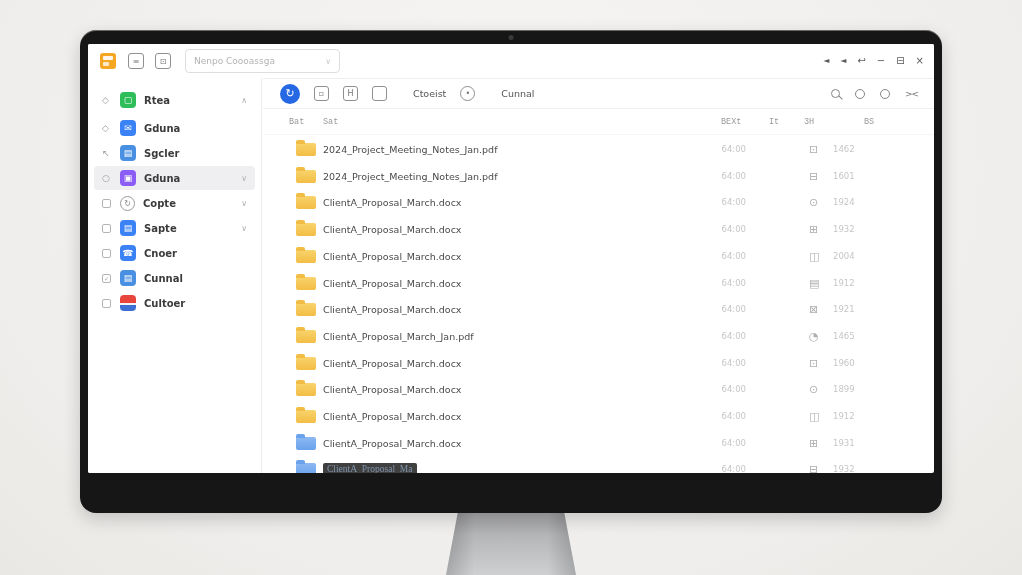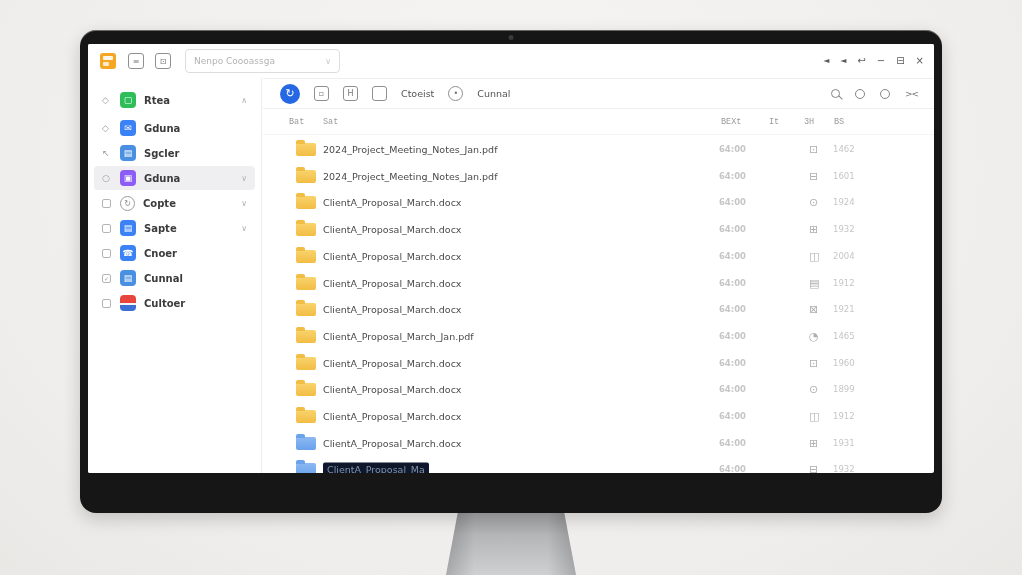--- a/index.html
+++ b/index.html
@@ -68,21 +68,21 @@
 
   
   .main { position:absolute; left:175px; top:34px; right:0; bottom:0; border-top:1px solid #eee; }
   .main-toolbar { position:absolute; top:0; left:0; right:0; height:30px;
     border-bottom:1px solid #efefef; display:flex; align-items:center;
     padding-left:17px; gap:14px; }
   .tb-circle { width:20px; height:20px; border-radius:50%; background:#2668e3; color:#fff;
     font-size:11px; display:flex; align-items:center; justify-content:center; }
   .tb-btn { width:15px; height:15px; border:1.3px solid #8f8f8f; border-radius:3px;
     color:#777; font-size:8px; display:flex; align-items:center; justify-content:center; }
-  .tb-label { font-size:9.5px; color:#555; }
+  .tb-label { font-size:9.5px; color:#555;margin-left:12px; }
   .tb-dot { width:15px; height:15px; border:1.3px solid #8f8f8f; border-radius:50%;
     color:#777; font-size:8px; display:flex; align-items:center; justify-content:center; }
   .tb-right { margin-left:auto; display:flex; align-items:center; gap:15px; padding-right:16px; }
   .icon-search { width:9px; height:9px; border:1.3px solid #858585; border-radius:50%; position:relative; }
   .icon-search::after { content:""; position:absolute; width:5px; height:1.3px; background:#858585;
     transform:rotate(45deg); right:-4px; bottom:-1px; }
   .icon-ring { width:10px; height:10px; border:1.3px solid #858585; border-radius:50%; }
   .icon-collapse { font-size:9px; color:#777; letter-spacing:-1px; }
 
   .headers { position:absolute; top:30px; left:0; right:0; height:26px;
@@ -92,23 +92,23 @@
   .rows { position:absolute; top:56px; left:0; right:0; bottom:0; overflow:hidden; }
   .row { position:absolute; left:0; right:0; height:27px; }
   .folder { position:absolute; left:33px; top:8px; width:20px; height:13px; border-radius:2px;
     background:linear-gradient(180deg,#f9d36c,#f2bd45); }
   .folder::before { content:""; position:absolute; top:-3px; left:0; width:9px; height:4px;
     border-radius:2px 2px 0 0; background:#f2bd45; }
   .folder.blue { background:linear-gradient(180deg,#8cb8f2,#6aa2ec); }
   .folder.blue::before { background:#6aa2ec; }
   .f-name { position:absolute; left:60px; top:50%; transform:translateY(-50%);
     font-size:9.5px; color:#4a4a4a; white-space:nowrap; }
-  .f-name.renaming { background:#0f172a; color:#7f93ab; padding:1px 4px; border-radius:2px; }
+  .f-name.renaming { background:#404040; color:#7f93ab; padding:1px 4px; border-radius:2px;font-family:Liberation Serif, serif; }
   .f-date { position:absolute; left:431px; width:52px; top:50%; transform:translateY(-50%);
-    text-align:right; font-size:8.5px; color:#c6c6c6;font-weight:bold; }
+    text-align:right; font-size:8.5px; color:#c6c6c6; }
   .f-badge { position:absolute; left:546px; top:50%; transform:translateY(-50%);
     font-size:11px; color:#aeaeae; line-height:1; }
   .f-count { position:absolute; left:570px; top:50%; transform:translateY(-50%);
     font-size:8.5px; color:#c6c6c6; }
 </style>
 </head>
 <body>
 
 <div class="stage">
   <div class="monitor">
@@ -203,21 +203,21 @@
             <span class="icon-collapse">&gt;&lt;</span>
           </span>
         </div>
 
         <div class="headers">
           <span style="left:26px">Bat</span>
           <span style="left:60px">Sat</span>
           <span style="left:458px">BEXt</span>
           <span style="left:506px">It</span>
           <span style="left:541px">3H</span>
-          <span style="left:571px">BS</span>
+          <span style="left:601px">BS</span>
         </div>
 
         <div class="rows">
 
           <div class="row" style="top:0px">
             <span class="folder"></span>
             <span class="f-name">2024_Project_Meeting_Notes_Jan.pdf</span>
             <span class="f-date">64:00</span>
             <span class="f-badge">⊡</span>
             <span class="f-count">1462</span>

